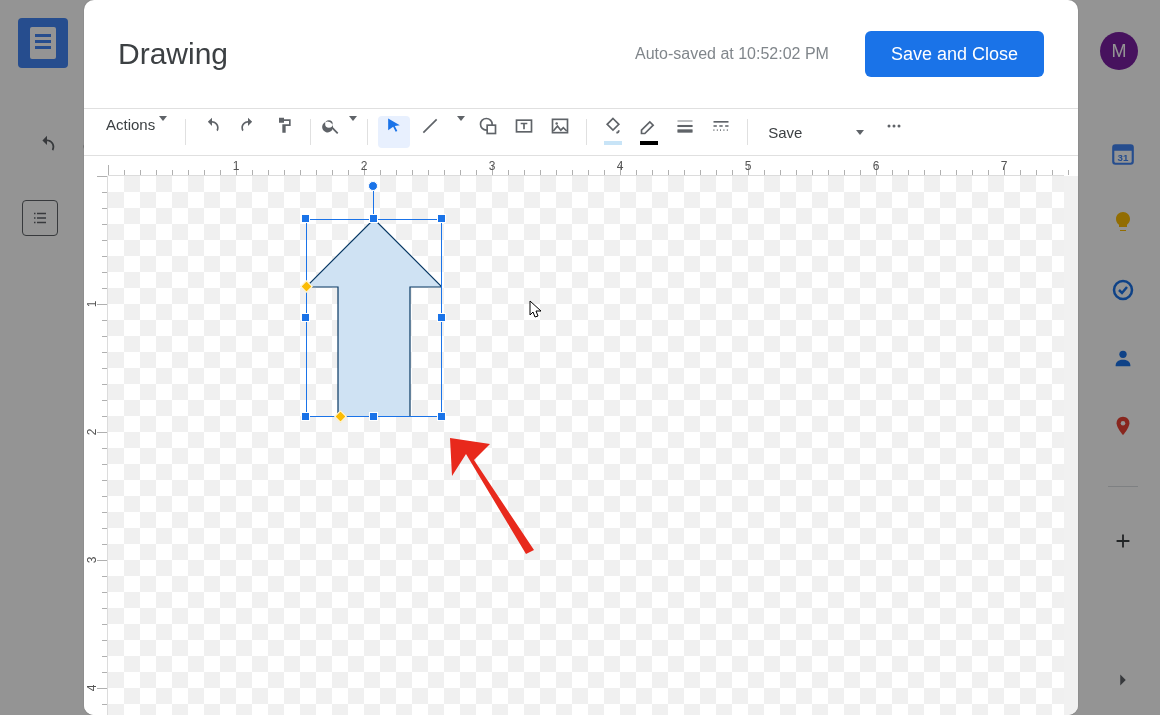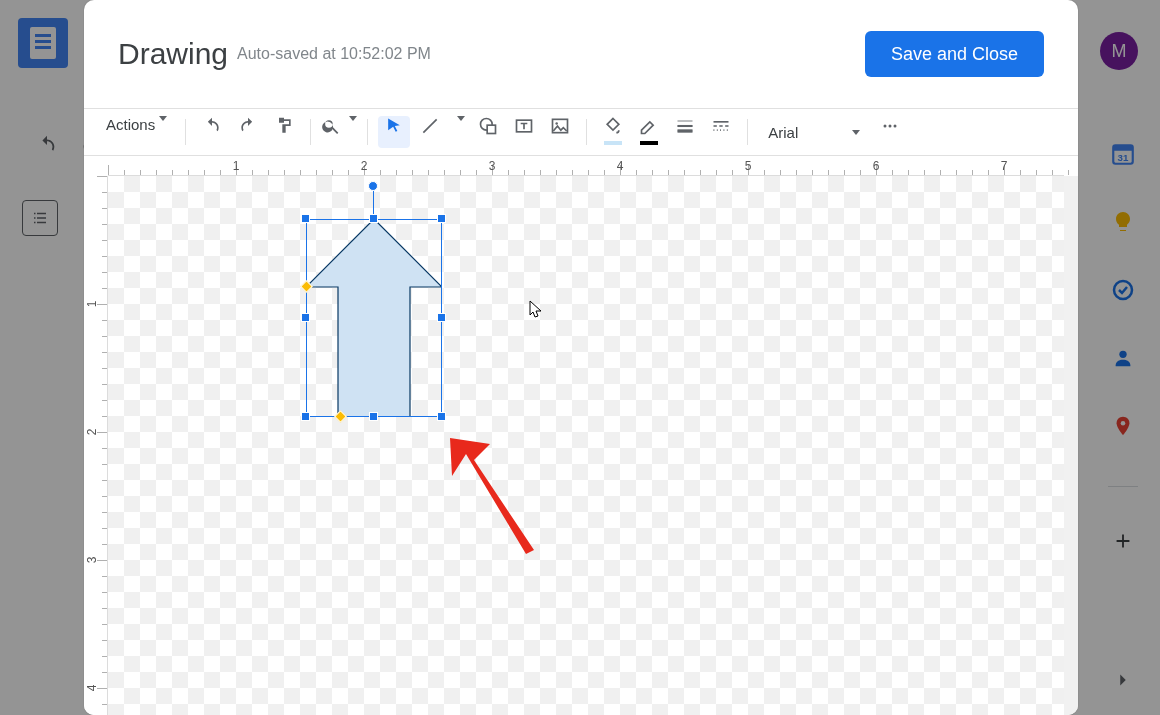--- a/index.html
+++ b/index.html
@@ -13,23 +13,23 @@
   .hdr-undo-redo { position:absolute; left:36px; top:134px; display:flex; gap:22px; }
   .hdr-undo-redo svg { width:22px; height:22px; fill:#5f6368; }
   .docs-list-btn { position:absolute; left:22px; top:200px; width:36px; height:36px; border:1.5px solid #5f6368; border-radius:4px; display:flex; align-items:center; justify-content:center; }
   .avatar { position:absolute; right:22px; top:32px; width:38px; height:38px; border-radius:50%; background:#7b1fa2; color:#fff; display:flex; align-items:center; justify-content:center; font-size:18px; font-weight:500; }
   .side-panel { position:absolute; right:0; top:90px; bottom:0; width:74px; display:flex; flex-direction:column; align-items:center; gap:40px; padding-top:50px; }
   .side-panel .sp-item { width:28px; height:28px; display:flex; align-items:center; justify-content:center; }
   .side-divider { width:30px; height:1px; background:#dadce0; margin-top:6px; }
   .side-expand { position:absolute; right:22px; bottom:20px; width:30px; height:30px; display:flex; align-items:center; justify-content:center; }
   
   .dialog { position:absolute; left:84px; top:0; width:994px; height:715px; background:#fff; border-radius:10px; box-shadow:0 0 0 1px rgba(0,0,0,0.04); display:flex; flex-direction:column; overflow:hidden; }
-  .dlg-header { height:108px; display:flex; align-items:center; padding:15px 34px; gap:9px; }
+  .dlg-header { height:108px; display:flex; align-items:center; padding:15px 34px; gap:36px; }
   .dlg-title { font-size:30px; color:#3c4043; font-weight:400; }
-  .dlg-status { flex:1; text-align:left; color:#80868b; font-size:16px; font-weight:500; }
+  .dlg-status { flex:1; text-align:right; color:#80868b; font-size:16px; font-weight:500; }
   .save-btn { background:#1a73e8; color:#fff; border:none; padding:0 26px; height:46px; border-radius:6px; font-size:18px; font-weight:500; cursor:pointer; }
   .dlg-toolbar { height:48px; border-top:1px solid #e0e0e0; border-bottom:1px solid #e0e0e0; display:flex; align-items:center; padding:0 14px; gap:4px; }
   .tb-sep { width:1px; height:26px; background:#e0e0e0; margin:0 6px; }
   .tb-btn { height:32px; min-width:32px; display:flex; align-items:flex-start; justify-content:center; border-radius:4px; cursor:pointer; color:#5f6368; position:relative; }
   .tb-btn.active { background:#e8f0fe; color:#1a73e8; }
   .tb-btn svg { width:20px; height:20px; fill:currentColor; }
   .tb-btn.wide { padding:0 8px; font-size:15px; color:#3c4043; min-width:auto; }
   .tb-caret { width:0; height:0; border-left:4px solid transparent; border-right:4px solid transparent; border-top:5px solid #5f6368; margin-left:4px; }
   .tb-fill-underline { position:absolute; bottom:3px; left:7px; right:7px; height:4px; background:#c8e4f7; }
   .tb-border-underline { position:absolute; bottom:3px; left:7px; right:7px; height:4px; background:#000; }
@@ -216,21 +216,21 @@
       </div>
     <div class="tb-btn">
         <svg viewBox="0 0 24 24">
           <path d="M3 7h18" stroke="#5f6368" stroke-width="2"></path>
           <path d="M3 12h18" stroke="#5f6368" stroke-width="2" stroke-dasharray="4 3"></path>
           <path d="M3 17h18" stroke="#5f6368" stroke-width="2" stroke-dasharray="1 3"></path>
         </svg>
       </div>
     <div class="tb-sep"></div>
     <div class="font-select">
-      <span>Arial</span>
+      <span>Save</span>
       <span class="tb-caret"></span>
     </div>
     <div class="tb-btn">
         <svg viewBox="0 0 24 24">
           <circle cx="6" cy="12" r="1.8"></circle>
           <circle cx="12" cy="12" r="1.8"></circle>
           <circle cx="18" cy="12" r="1.8"></circle>
         </svg>
       </div>
   </div>

